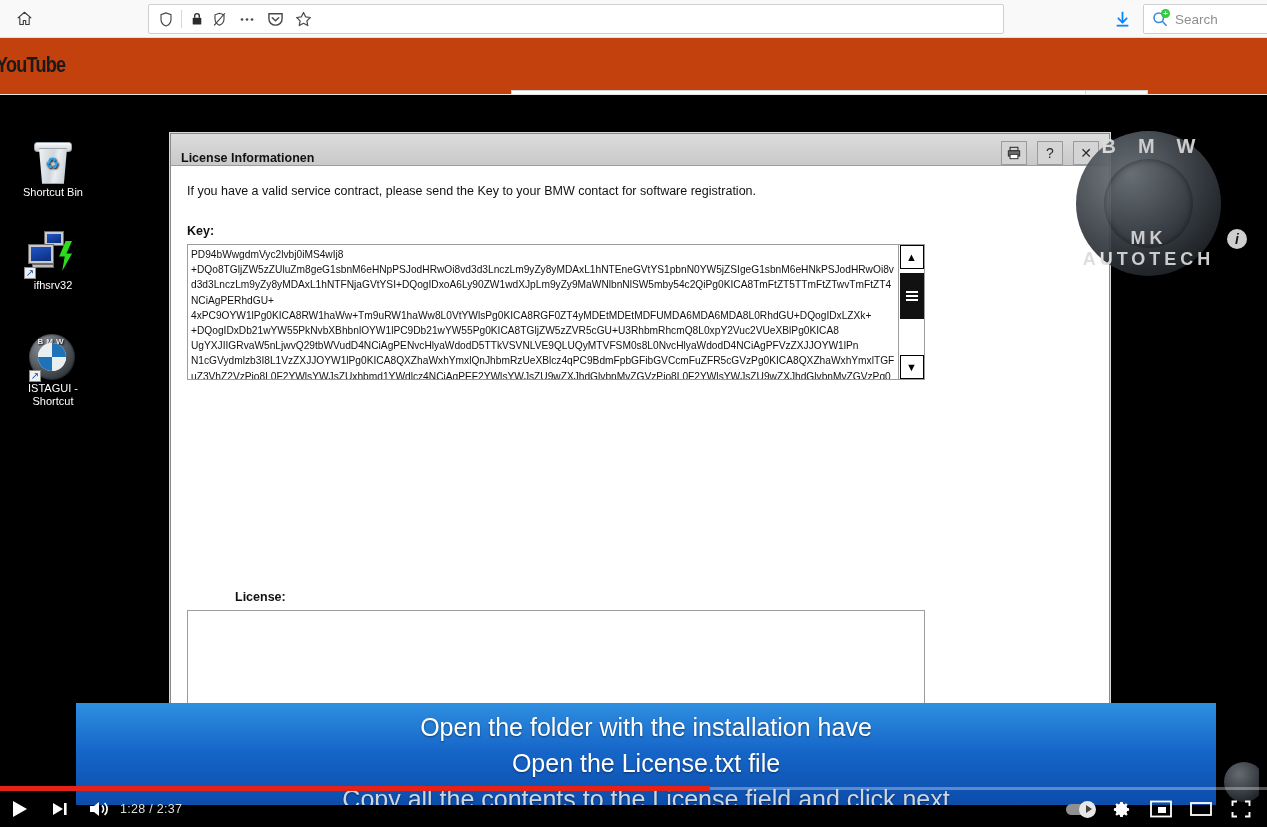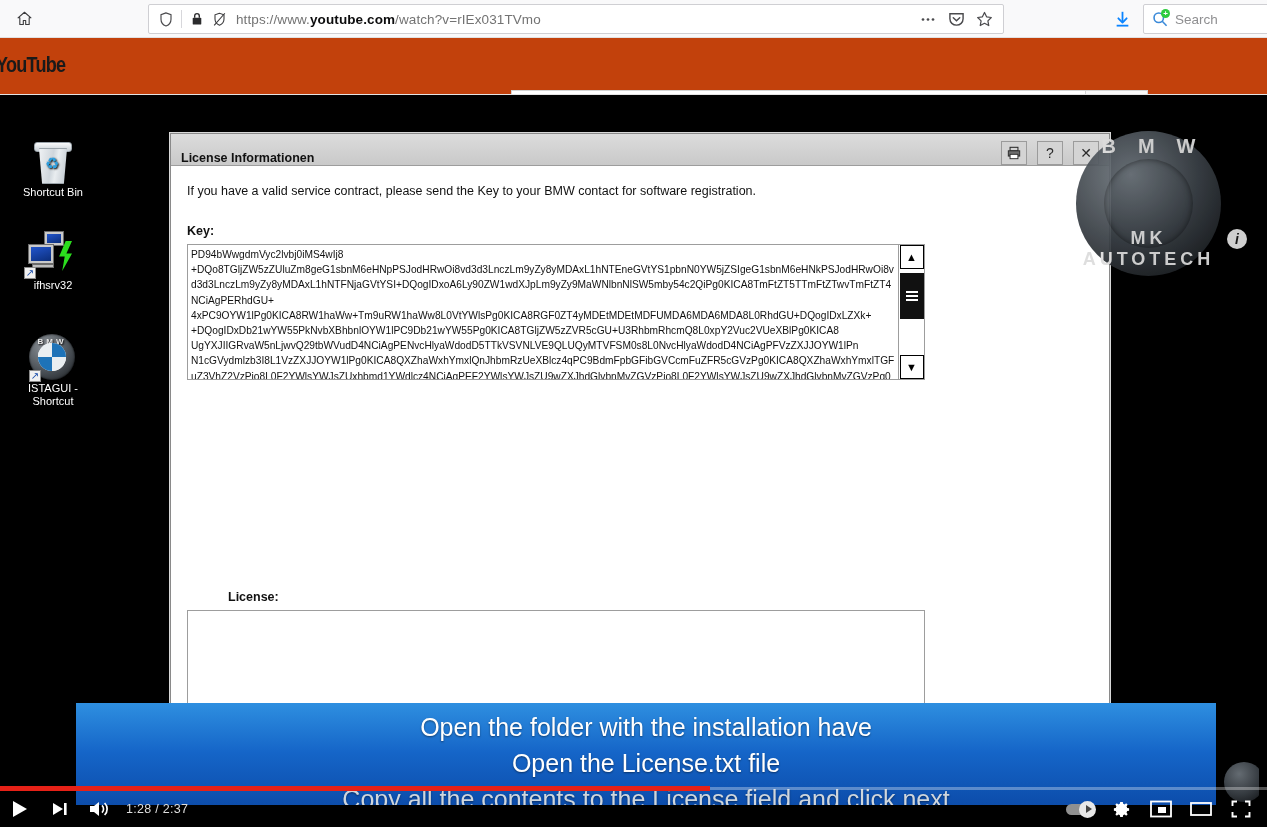--- a/index.html
+++ b/index.html
@@ -209,21 +209,21 @@
   #key-scroll-thumb {
     position: absolute; left: 0; top: 4px; width: 24px; height: 46px;
     background: #111; display: flex; align-items: center; justify-content: center;
   }
   #key-scroll-thumb .grip { width: 12px; height: 10px;
     background: repeating-linear-gradient(180deg,#fff 0 2px,#111 2px 4px); }
   #license-box {
     position: absolute; left: 16px; top: 444px; width: 738px; height: 140px;
     border: 1px solid #9d9d9d; background: #fff;
   }
-  #license-label { position: absolute; left: 9px; top: 424px; padding-left: 48px; }
+  #license-label { position: absolute; left: 16px; top: 424px; padding-left: 48px; }
 
   
   #video-watermark {
     position: absolute; left: 1068px; top: 19px; width: 145px; height: 145px;
     border-radius: 50%; opacity: .93;
     background: radial-gradient(circle at 38% 30%, #6f777e 0%, #3a4046 50%, #0d0f11 100%);
     display: flex; align-items: center; justify-content: center;
   }
   #video-watermark .inner {
     width: 62%; height: 62%; border-radius: 50%; overflow: hidden; position: relative;
@@ -271,21 +271,21 @@
   #progress-bg { position: absolute; left: 0; top: 1px; width: 1267px; height: 3px; background: rgba(255,255,255,.32); }
   #progress-played { position: absolute; left: 0; top: 0px; height: 5px; background: #e62117; }
   #controls-bar {
     position: absolute; left: 0; top: 696px; width: 1267px; height: 36px;
     display: flex; align-items: center; background: transparent;
   }
   .ctrl {
     width: 40px; height: 36px; display: flex; align-items: center; justify-content: center;
   }
   #time-display {
-    color: #ddd; font-size: 12.5px; margin-left: 6px; letter-spacing: .3px;
+    color: #ddd; font-size: 12.5px; letter-spacing: .3px;
   }
   #controls-spacer { flex: 1; }
   #autoplay-toggle {
     width: 42px; height: 36px; display: flex; align-items: center; justify-content: center;
   }
   #autoplay-toggle .track {
     width: 28px; height: 11px; border-radius: 6px; background: #909090; position: relative;
   }
   #autoplay-toggle .knob {
     position: absolute; right: -2px; top: -3px; width: 17px; height: 17px; border-radius: 50%;
@@ -319,21 +319,20 @@
         <rect x="2" y="6.5" width="10" height="8" rx="1" fill="#2b2b2d"></rect>
         <path d="M4.3 6.5V4.4a2.7 2.7 0 0 1 5.4 0v2.1" fill="none" stroke="#2b2b2d" stroke-width="1.6"></path>
       </svg>
     </span>
     <span class="ub-icon">
       <svg width="15" height="15" viewBox="0 0 18 18">
         <path d="M9 1.6 3.6 3.4v5c0 3.6 2.3 6.2 5.4 7.4 3.1-1.2 5.4-3.8 5.4-7.4v-5z" fill="none" stroke="#3b3b3d" stroke-width="1.3"></path>
         <line x1="2.6" y1="16" x2="15.4" y2="1.5" stroke="#3b3b3d" stroke-width="1.3"></line>
       </svg>
     </span>
-    <span id="url-text">https://www.<b>youtube.com</b>/watch?v=rIEx031TVmo</span>
     <span id="urlbar-actions">
       <span class="ubtn">
         <svg width="16" height="5" viewBox="0 0 18 6">
             <circle cx="3" cy="3" r="1.6" fill="#4a4a4d"></circle>
             <circle cx="9" cy="3" r="1.6" fill="#4a4a4d"></circle>
             <circle cx="15" cy="3" r="1.6" fill="#4a4a4d"></circle>
           </svg>
       </span>
       <span class="ubtn">
         <svg width="17" height="16" viewBox="0 0 18 17">

